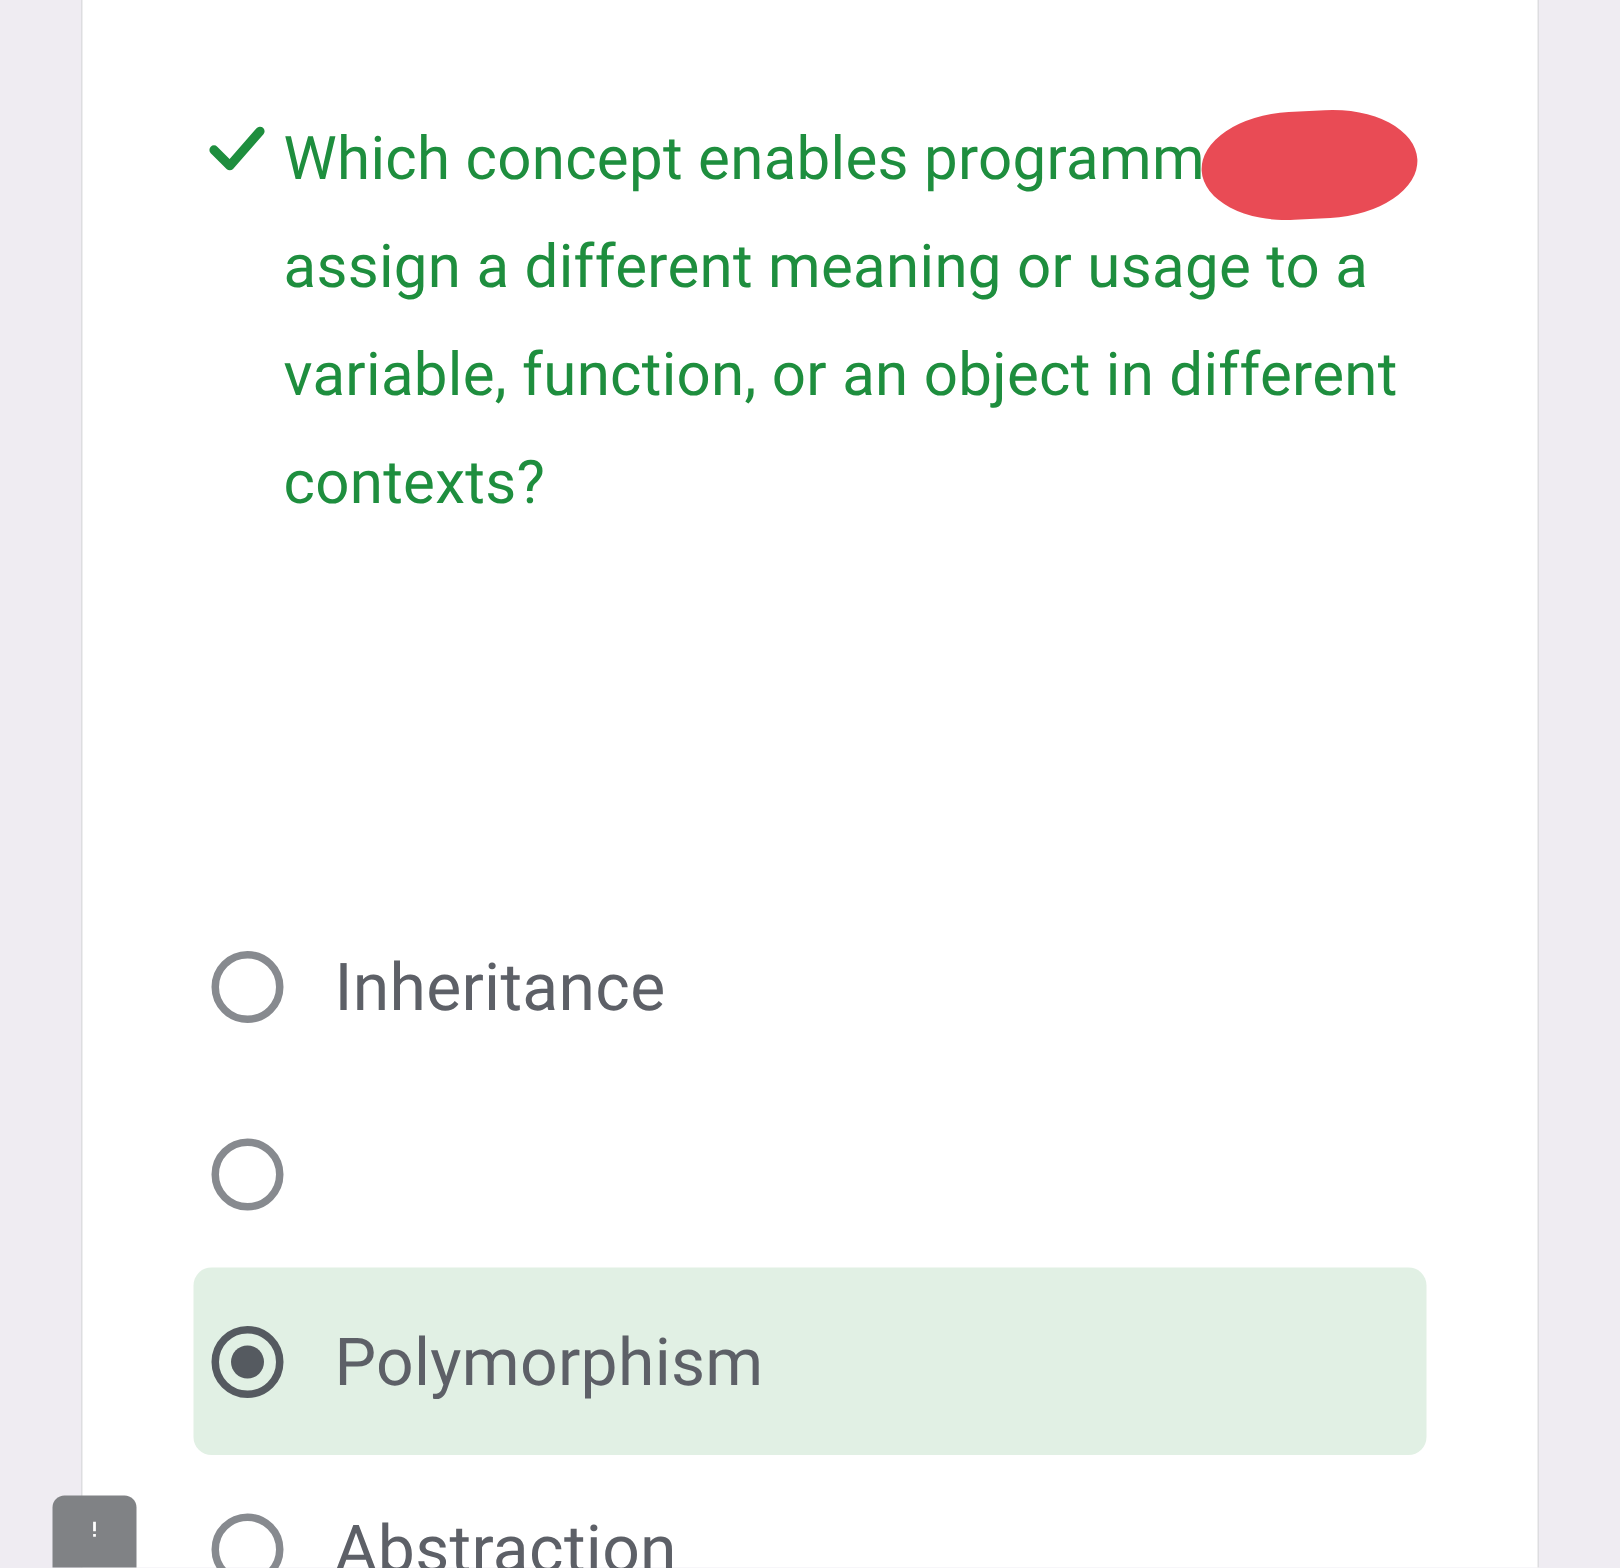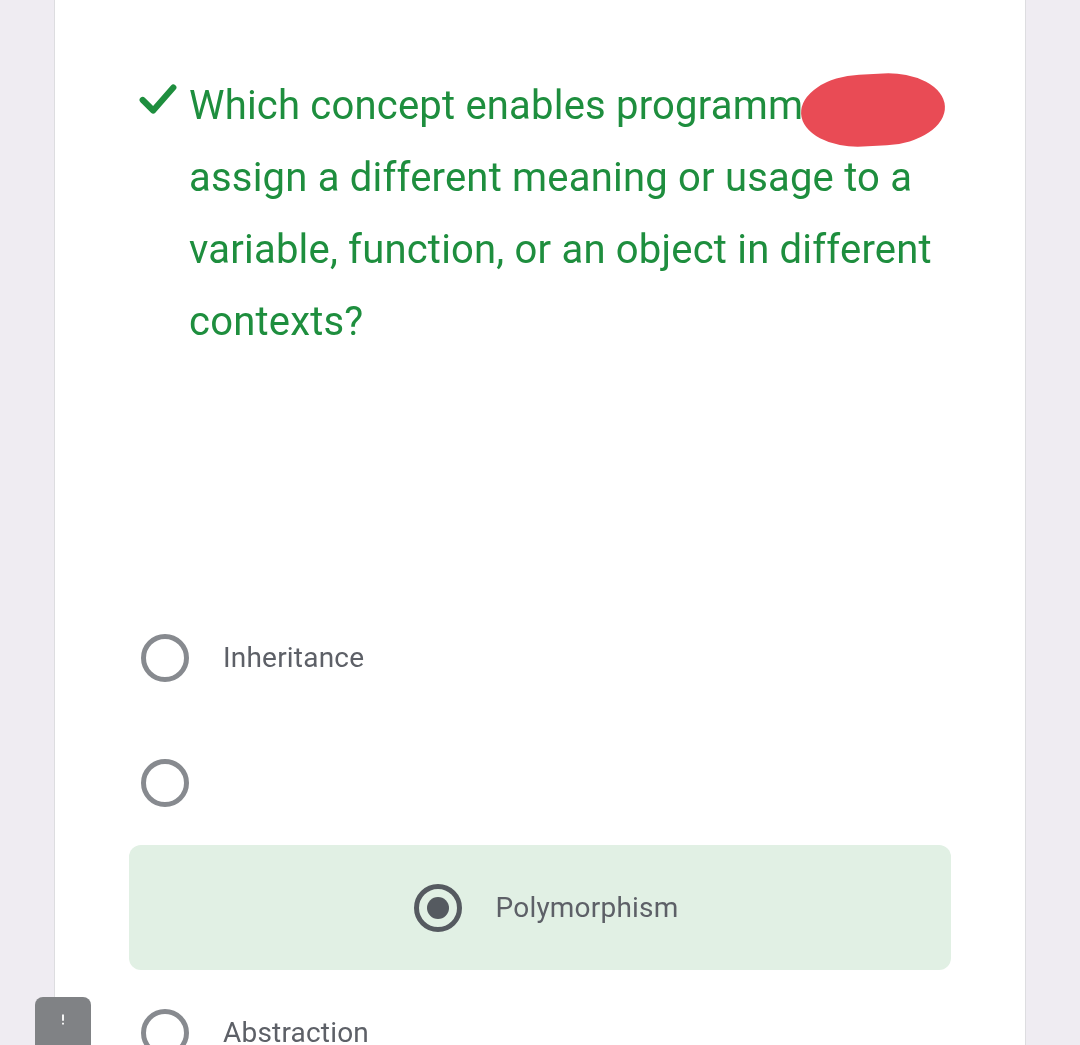--- a/index.html
+++ b/index.html
@@ -69,21 +69,21 @@
     right: 74px;
   }
   .option {
     display: flex;
     align-items: center;
     height: 125px;
     border-radius: 12px;
     padding-left: 12px;
     box-sizing: border-box;
   }
-  .option.correct { background: #e1f0e4; justify-content: center; }
+  .option.correct { background: #e1f0e4; }
 
   .radio {
     flex: 0 0 48px;
     height: 48px;
     margin-right: 34px;
     position: relative;
   }
   .radio .ring {
     position: absolute;
     inset: 0;
@@ -98,21 +98,21 @@
     margin: -11px 0 0 -11px;
     background: #555a60;
     border-radius: 50%;
     display: none;
   }
   .option.selected .ring { border-color: #555a60; }
   .option.selected .dot  { display: block; }
 
   .option-label {
     color: #5d6067;
-    font-size: 28px;
+    font-size: 44px;
     font-weight: 400;
     letter-spacing: 0.2px;
   }
 
   
   .report-badge {
     position: absolute;
     left: 35px;
     bottom: 0;
     width: 56px;

